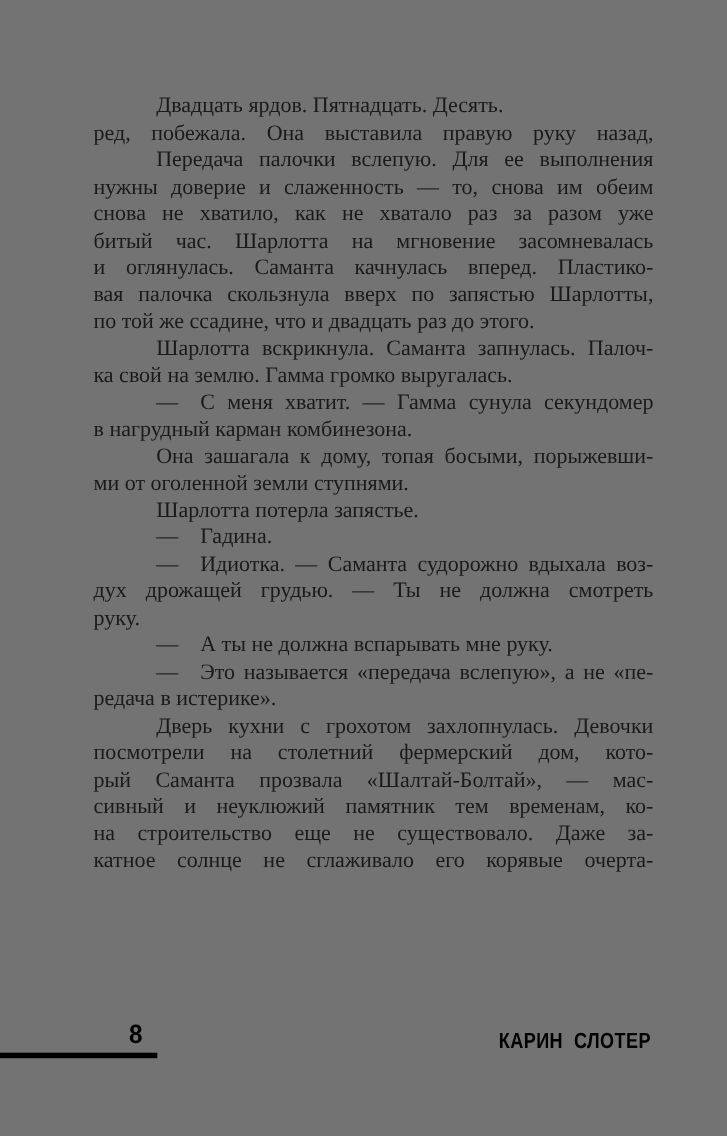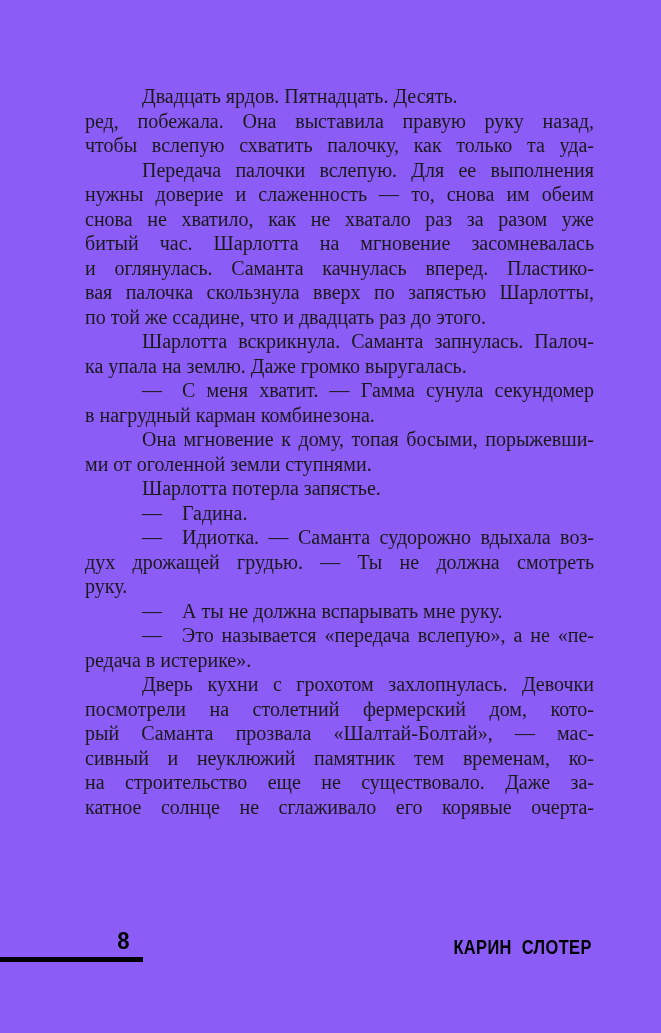--- a/index.html
+++ b/index.html
@@ -7,21 +7,21 @@
     width: 661px;
     height: 1033px;
     position: relative;
     background: #ffffff;
     overflow: hidden;
     font-family: "Liberation Serif", serif;
   }
   .page {
     position: absolute;
     inset: 0;
-    background: #8b5cf6;
+    background: #737373;
   }
   .text-block {
     position: absolute;
     left: 85px;
     top: 84px;
     width: 509px;
     font-size: 20px;
     line-height: 24.5px;
     color: #1a1a1a;
     -webkit-font-smoothing: antialiased;
@@ -76,33 +76,32 @@
   }
 </style>
 </head>
 <body>
 
 <div class="page">
 
   <main class="text-block">
       <div class="line indent">Двадцать ярдов. Пятнадцать. Десять.</div>
       <div class="line stretch">ред, побежала. Она выставила правую руку назад,</div>
-      <div class="line stretch">чтобы вслепую схватить палочку, как только та уда-</div>
       <div class="line indent stretch">Передача палочки вслепую. Для ее выполнения</div>
       <div class="line stretch">нужны доверие и слаженность — то, снова им обеим</div>
       <div class="line stretch">снова не хватило, как не хватало раз за разом уже</div>
       <div class="line stretch">битый час. Шарлотта на мгновение засомневалась</div>
       <div class="line stretch">и оглянулась. Саманта качнулась вперед. Пластико-</div>
       <div class="line stretch">вая палочка скользнула вверх по запястью Шарлотты,</div>
       <div class="line">по той же ссадине, что и двадцать раз до этого.</div>
       <div class="line indent stretch">Шарлотта вскрикнула. Саманта запнулась. Палоч-</div>
-      <div class="line">ка упала на землю. Даже громко выругалась.</div>
+      <div class="line">ка свой на землю. Гамма громко выругалась.</div>
       <div class="line indent stretch">— С меня хватит. — Гамма сунула секундомер</div>
       <div class="line">в нагрудный карман комбинезона.</div>
-      <div class="line indent stretch">Она мгновение к дому, топая босыми, порыжевши-</div>
+      <div class="line indent stretch">Она зашагала к дому, топая босыми, порыжевши-</div>
       <div class="line">ми от оголенной земли ступнями.</div>
       <div class="line indent">Шарлотта потерла запястье.</div>
       <div class="line indent">— Гадина.</div>
       <div class="line indent stretch">— Идиотка. — Саманта судорожно вдыхала воз-</div>
       <div class="line stretch">дух дрожащей грудью. — Ты не должна смотреть</div>
       <div class="line">руку.</div>
       <div class="line indent">— А ты не должна вспарывать мне руку.</div>
       <div class="line indent stretch">— Это называется «передача вслепую», а не «пе-</div>
       <div class="line">редача в истерике».</div>
       <div class="line indent stretch">Дверь кухни с грохотом захлопнулась. Девочки</div>

